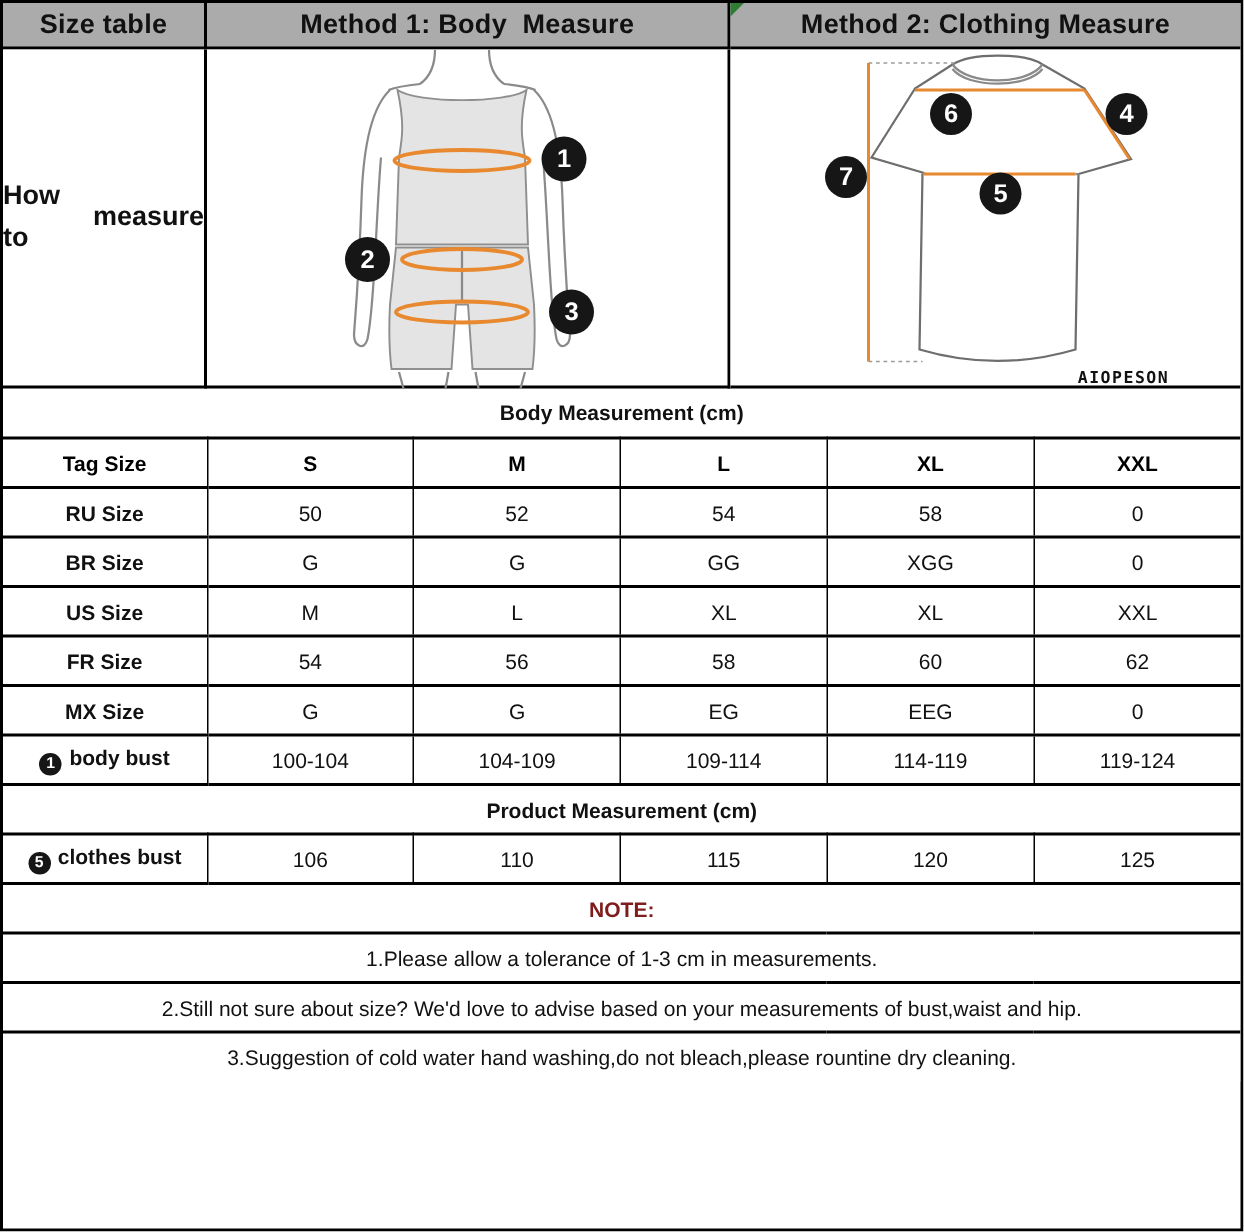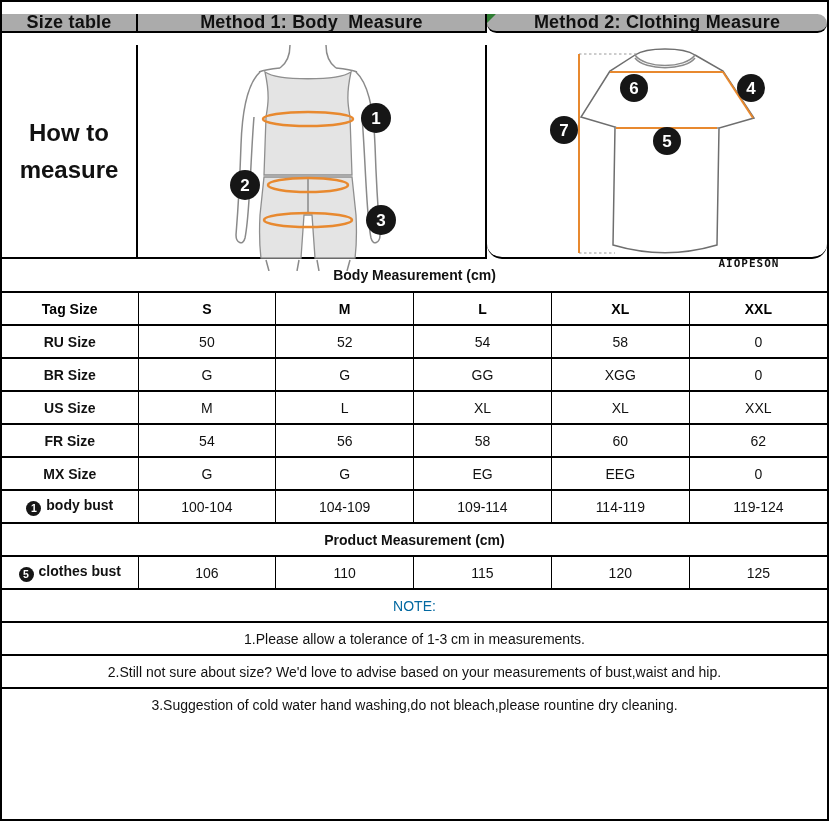--- a/index.html
+++ b/index.html
@@ -3,44 +3,44 @@
 <meta charset="utf-8">
 <style>
   html,body { margin:0; padding:0; background:#ffffff; }
   .sheet {
     width:829px; height:821px; box-sizing:border-box;
     border:2px solid #000; background:#fff; overflow:hidden;
     font-family:"Liberation Sans", sans-serif; color:#111;
   }
   
   .top-grid { display:grid; grid-template-columns:136px 349px 1fr; grid-template-rows:31px 226px; }
-  .tg-cell { box-sizing:border-box; border-right:2px solid #000; border-bottom:2px solid #000; position:relative; background:#fff;margin-top:12px; }
-  .tg-cell.last { border-right:none;border-radius:15px; }
+  .tg-cell { box-sizing:border-box; border-right:2px solid #000; border-bottom:2px solid #000; position:relative; background:#fff; }
+  .tg-cell.last { border-right:none; }
   .hdr { background:#ABABAB; display:flex; align-items:center; justify-content:center;
          font-weight:bold; font-size:18px; letter-spacing:0.2px; white-space:pre; }
-  .howto { display:flex; flex-direction:column; align-items:center; justify-content:center;
-           font-weight:bold; font-size:24px; line-height:1.55; }
+  .howto { display:flex; align-items:center; justify-content:center;
+           font-weight:bold; font-size:18px; line-height:1.55; }
   .diagram { display:block; }
   .green-corner { position:absolute; top:0; left:0; width:0; height:0;
                   border-top:9px solid #2E7D32; border-right:9px solid transparent; }
   
   table.data { border-collapse:collapse; width:100%; table-layout:fixed; }
   table.data td { box-sizing:border-box; height:33px; padding:0 5px;
     border-top:2px solid #000; border-bottom:2px solid #000;
     border-left:1px solid #000; border-right:1px solid #000;
     font-size:14px; text-align:center; vertical-align:middle; background:#fff; }
   table.data tr:first-child td { border-top:none; }
   table.data tr:last-child td { border-bottom:none;text-align:center; }
   table.data td:first-child { border-left:none; }
   table.data td:last-child { border-right:none; }
   td.section-title { background:#ABABAB; font-weight:bold; font-size:18px; text-align:center; }
   td.label { text-align:left; font-weight:bold; font-size:14.5px; padding-left:6px; white-space:nowrap; }
   td.red { color:#000000; }
   td.sizehead { font-weight:bold; font-size:14.5px; }
-  td.note-title { color:#0369a1; font-size:15.5px; text-align:center; font-weight:normal;margin-left:36px; }
+  td.note-title { color:#7f1d1d; font-size:15.5px; text-align:center; font-weight:bold;margin-left:36px; }
   td.note { text-align:left; font-size:14.5px; padding-left:5px; }
   .num-circle { display:inline-block; width:15px; height:15px; border-radius:50%;
     background:#161616; color:#fff; font-size:10.5px; font-weight:bold; line-height:15px;
     text-align:center; margin-right:5px; vertical-align:-2px; }
   
   .outline { stroke:#8a8a8a; stroke-width:1.5; fill:none; }
   .garment { stroke:#8f8f8f; stroke-width:1.3; fill:#e4e4e4; }
   .shirt { stroke:#6e6e6e; stroke-width:1.5; fill:#ffffff; }
   .orange { stroke:#E8892F; stroke-width:2.6; fill:none; }
   .orange-thin { stroke:#E8892F; stroke-width:2; fill:none; }

